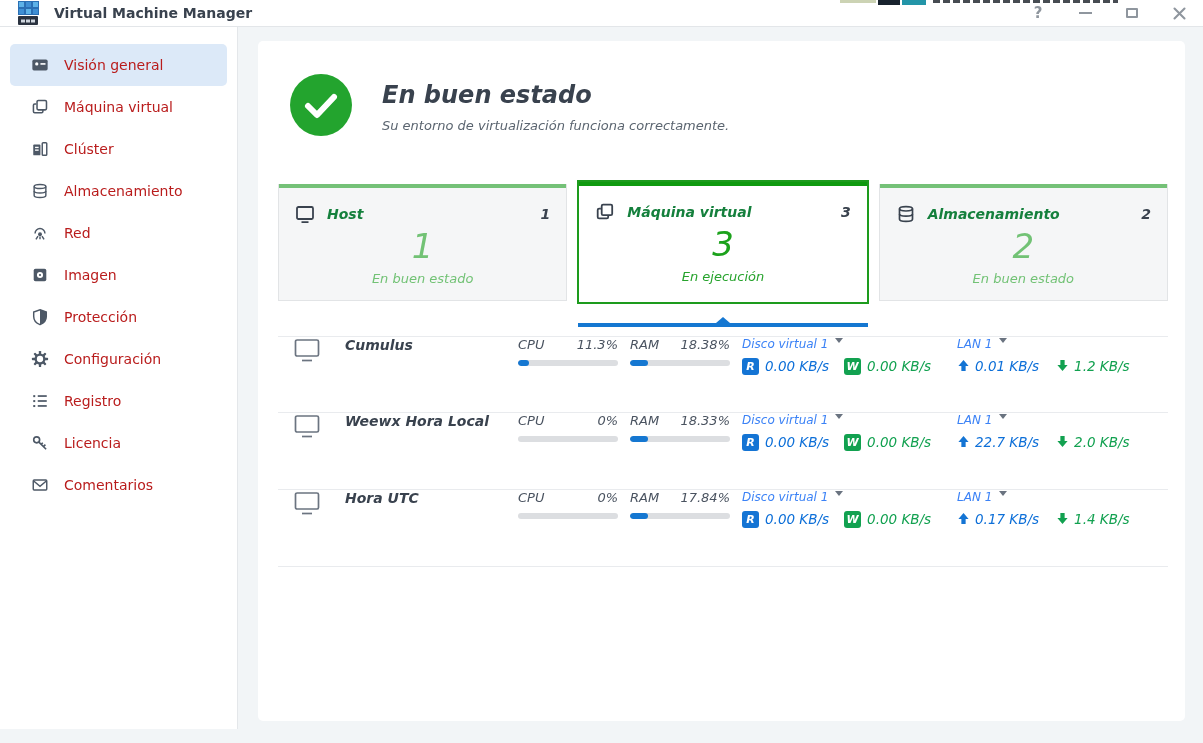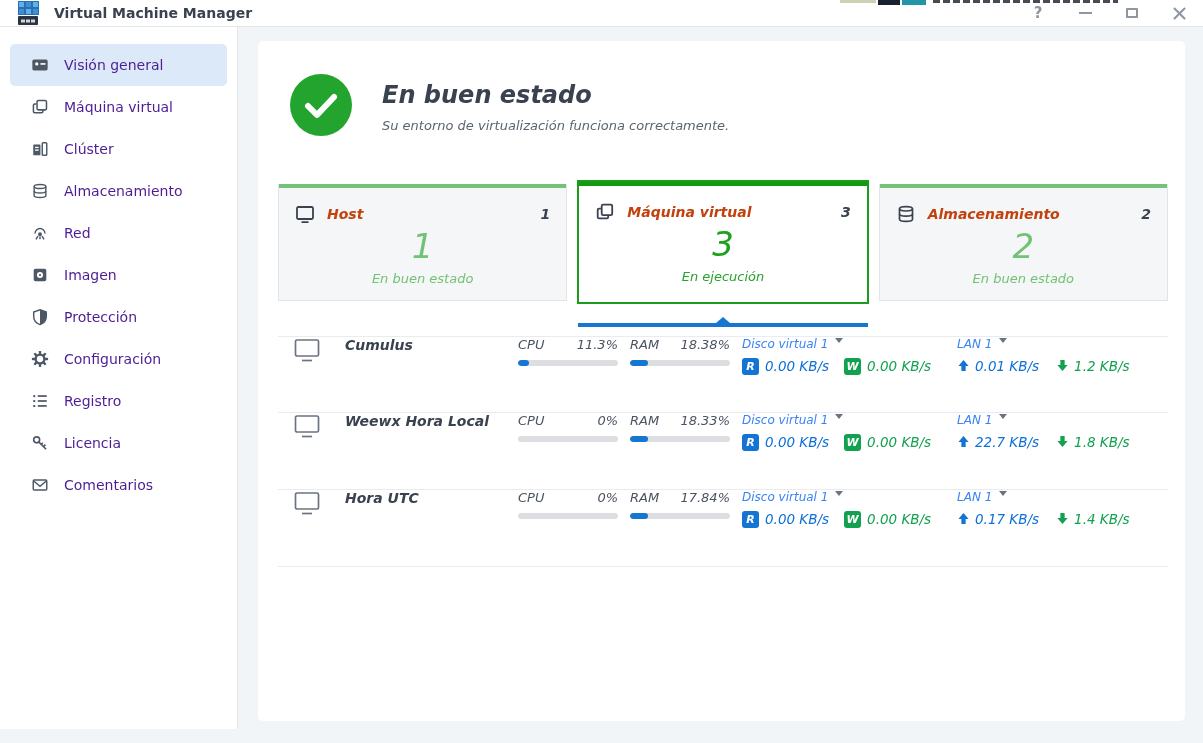--- a/index.html
+++ b/index.html
@@ -34,21 +34,21 @@
 
   
   .content { display: flex; height: 702px; }
   .sidebar {
     width: 238px; background: #ffffff; border-right: 1px solid #e4e7ea;
     padding-top: 17px; flex-shrink: 0;
   }
   .side-item {
     height: 42px; display: flex; align-items: center; padding-left: 20px;
     margin: 0 10px; border-radius: 5px; cursor: pointer;
-    font-size: 14px; color: #4c1d95;
+    font-size: 14px; color: #b91c1c;
   }
   .side-item.selected { background: #dce9f8; }
   .side-item .s-ico { width: 20px; height: 20px; margin-right: 14px; display: flex; align-items: center; justify-content: center; }
 
   .main { flex: 1; display: flex; flex-direction: column; }
   .panel {
     flex: 1; background: #ffffff; border-radius: 5px;
     margin: 14px 18px 8px 20px; overflow: hidden; font-style: italic;
   }
 
@@ -64,21 +64,21 @@
     flex: 1; background: #f5f6f7; border: 1px solid #e2e4e6; border-top: none;
     position: relative; cursor: pointer; margin-top: 4px; padding-bottom: 14px;
   }
   .card .strip { height: 4px; background: #74c177; }
   .card.selected {
     background: #ffffff; border: 2px solid #1d9b1d; margin-top: 0; margin-bottom: -3px;
   }
   .card.selected .strip { height: 4px; background: #0f9a0f; }
   .card-head { display: flex; align-items: center; padding: 16px 16px 0 16px; }
   .card-head .c-ico { width: 20px; height: 20px; margin-right: 12px; }
-  .card-title { font-size: 14px; font-weight: bold; color: #c2410c; }
+  .card-title { font-size: 14px; font-weight: bold; color: #15803d; }
   .card-count { margin-left: auto; font-size: 14px; font-weight: bold; color: #39424e; }
   .card-value { text-align: center; font-size: 34px; margin-top: 2px; line-height: 1.2; color: #72c275; }
   .card.selected .card-value { color: #1ca21c; }
   .card-status { text-align: center; font-size: 13px; margin-top: 4px; color: #72c275; }
   .card.selected .card-status { color: #27a32d; }
 
   
   .indicator-row { display: flex; gap: 10px; margin: 14px 17px 0 20px; }
   .indicator-row > div { flex: 1; position: relative; height: 12px; }
   .ind-line { position: absolute; left: 0; right: 0; bottom: 0; height: 4px; background: #1577d1; }
@@ -483,21 +483,21 @@
                 <span class="caret"></span>
               </div>
             <div class="io-values">
               <svg class="arr" viewBox="0 0 14 14">
                   <path d="M7 1 L12.5 7.5 H9.3 V13 H4.7 V7.5 H1.5 Z" fill="#1474d4"></path>
                 </svg>
               <span class="t-blue">22.7 KB/s</span>
               <svg class="arr down" viewBox="0 0 14 14">
                   <path d="M7 13 L1.5 6.5 H4.7 V1 H9.3 V6.5 H12.5 Z" fill="#12a150"></path>
                 </svg>
-              <span class="t-green">1.8 KB/s</span>
+              <span class="t-green">2.0 KB/s</span>
             </div>
           </div>
         </div>
 
         <div class="vm-row">
           <span class="vm-ico">
             <svg viewBox="0 0 28 26" width="28" height="26" fill="none" stroke="#6b7480" stroke-width="1.7">
                 <rect x="2.5" y="3" width="23" height="16" rx="1.6"></rect>
                 <line x1="9" y1="23.5" x2="19" y2="23.5"></line>
               </svg>

